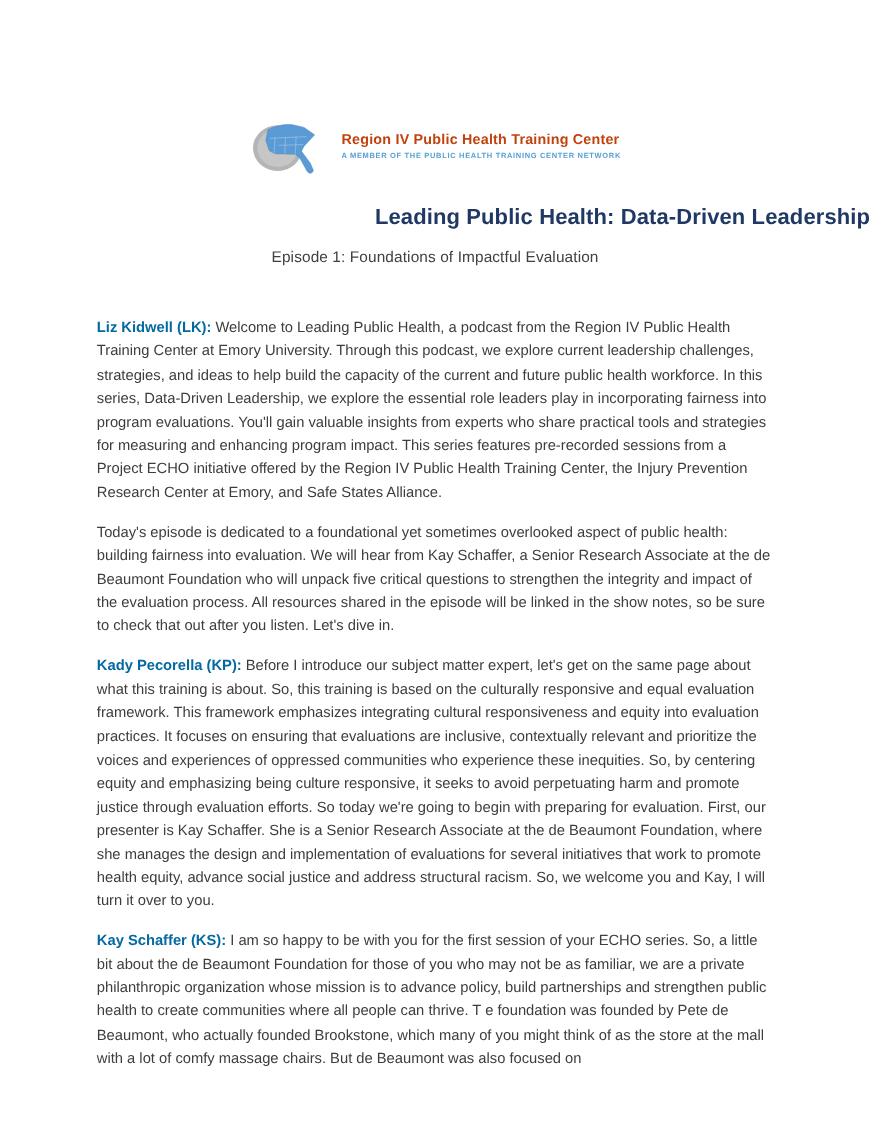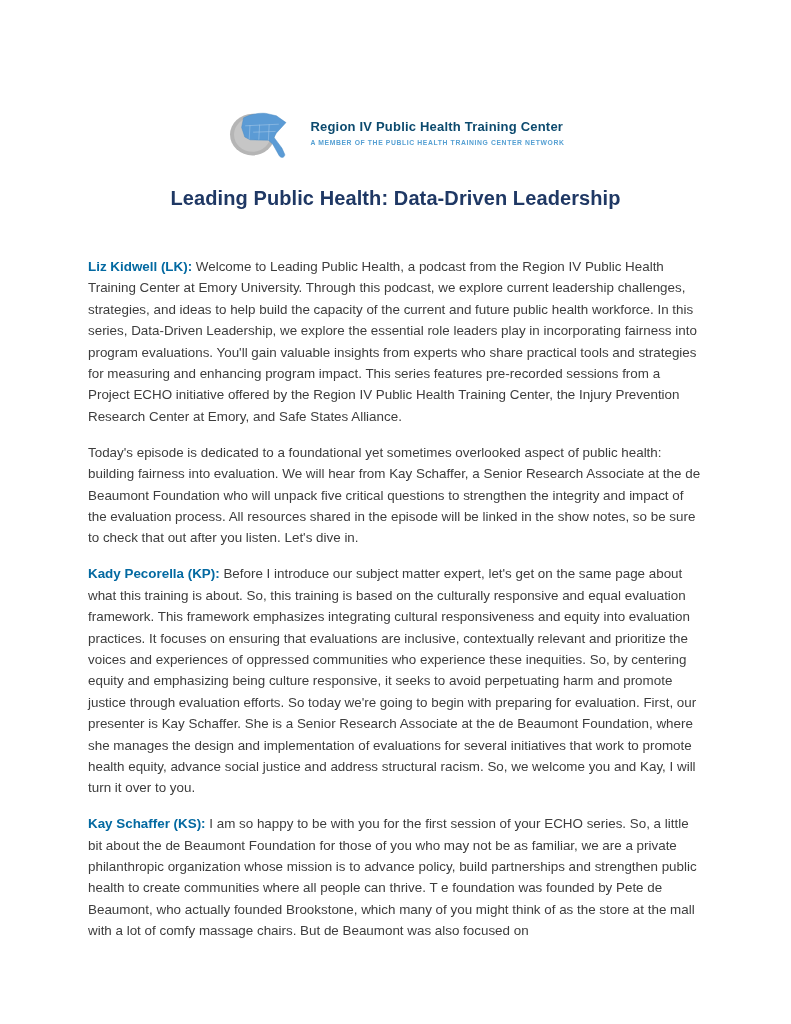--- a/index.html
+++ b/index.html
@@ -20,35 +20,35 @@
     align-items: center;
     padding-top: 106px;
     gap: 4px;
   }
   .logo-mark { width: 80px; height: 54px; flex: 0 0 auto; }
   .logo-mark svg { width: 80px; height: 54px; display: block; }
   .logo-text { display: flex; flex-direction: column; justify-content: center; }
   .logo-title {
     font-size: 13px;
     font-weight: bold;
-    color: #0c4a6e;
+    color: #c2410c;
     letter-spacing: 0.2px;
     line-height: 1.15;
   }
   .logo-tagline {
     font-size: 6.8px;
     font-weight: bold;
     color: #56a0d3;
     letter-spacing: 0.62px;
     margin-top: 4px;
   }
   
   h1.doc-title {
     margin: 27px 0 0 0;
-    text-align: center;
+    text-align: right;
     color: #1f3864;
     font-size: 20px;
     font-weight: bold;
     letter-spacing: 0.1px;
   }
   h2.doc-subtitle {
     margin: 15px 0 0 0;
     text-align: center;
     color: #404040;
     font-size: 14px;
@@ -100,20 +100,21 @@
         </g>
       </svg>
     </div>
     <div class="logo-text">
       <div class="logo-title">Region IV Public Health Training Center</div>
       <div class="logo-tagline">A MEMBER OF THE PUBLIC HEALTH TRAINING CENTER NETWORK</div>
     </div>
   </header>
 
   <h1 class="doc-title">Leading Public Health: Data-Driven Leadership</h1>
+  <h2 class="doc-subtitle">Episode 1: Foundations of Impactful Evaluation</h2>
 
   <main class="transcript">
     <p><strong>Liz Kidwell (LK): </strong><span>Welcome to Leading Public Health, a podcast from the Region IV Public Health Training Center at Emory University. Through this podcast, we explore current leadership challenges, strategies, and ideas to help build the capacity of the current and future public health workforce. In this series, Data-Driven Leadership, we explore the essential role leaders play in incorporating fairness into program evaluations. You'll gain valuable insights from experts who share practical tools and strategies for measuring and enhancing program impact. This series features pre-recorded sessions from a Project ECHO initiative offered by the Region IV Public Health Training Center, the Injury Prevention Research Center at Emory, and Safe States Alliance.</span></p>
     <p><strong></strong><span>Today's episode is dedicated to a foundational yet sometimes overlooked aspect of public health: building fairness into evaluation. We will hear from Kay Schaffer, a Senior Research Associate at the de Beaumont Foundation who will unpack five critical questions to strengthen the integrity and impact of the evaluation process. All resources shared in the episode will be linked in the show notes, so be sure to check that out after you listen. Let's dive in.</span></p>
     <p><strong>Kady Pecorella (KP): </strong><span>Before I introduce our subject matter expert, let's get on the same page about what this training is about. So, this training is based on the culturally responsive and equal evaluation framework. This framework emphasizes integrating cultural responsiveness and equity into evaluation practices. It focuses on ensuring that evaluations are inclusive, contextually relevant and prioritize the voices and experiences of oppressed communities who experience these inequities. So, by centering equity and emphasizing being culture responsive, it seeks to avoid perpetuating harm and promote justice through evaluation efforts. So today we're going to begin with preparing for evaluation. First, our presenter is Kay Schaffer. She is a Senior Research Associate at the de Beaumont Foundation, where she manages the design and implementation of evaluations for several initiatives that work to promote health equity, advance social justice and address structural racism. So, we welcome you and Kay, I will turn it over to you.</span></p>
     <p><strong>Kay Schaffer (KS): </strong><span>I am so happy to be with you for the first session of your ECHO series. So, a little bit about the de Beaumont Foundation for those of you who may not be as familiar, we are a private philanthropic organization whose mission is to advance policy, build partnerships and strengthen public health to create communities where all people can thrive. T e foundation was founded by Pete de Beaumont, who actually founded Brookstone, which many of you might think of as the store at the mall with a lot of comfy massage chairs. But de Beaumont was also focused on</span></p>
   </main>
 
 </div>
 

